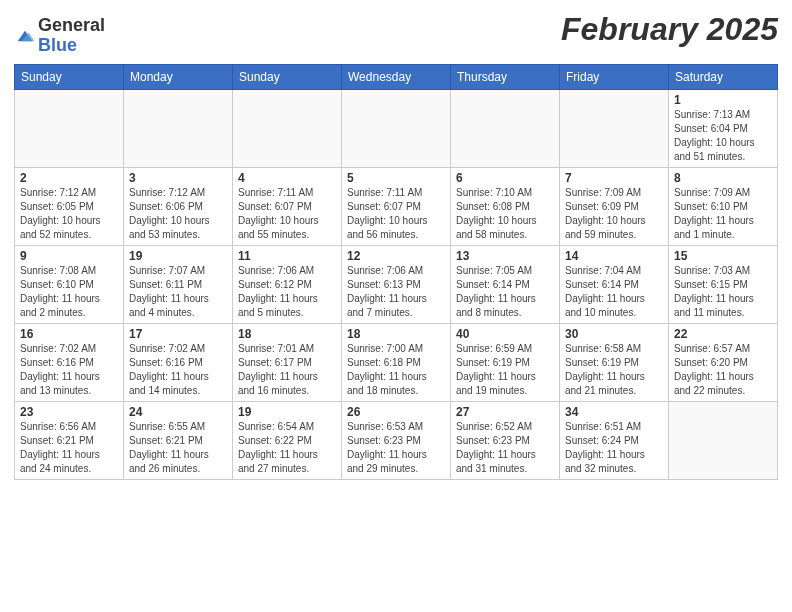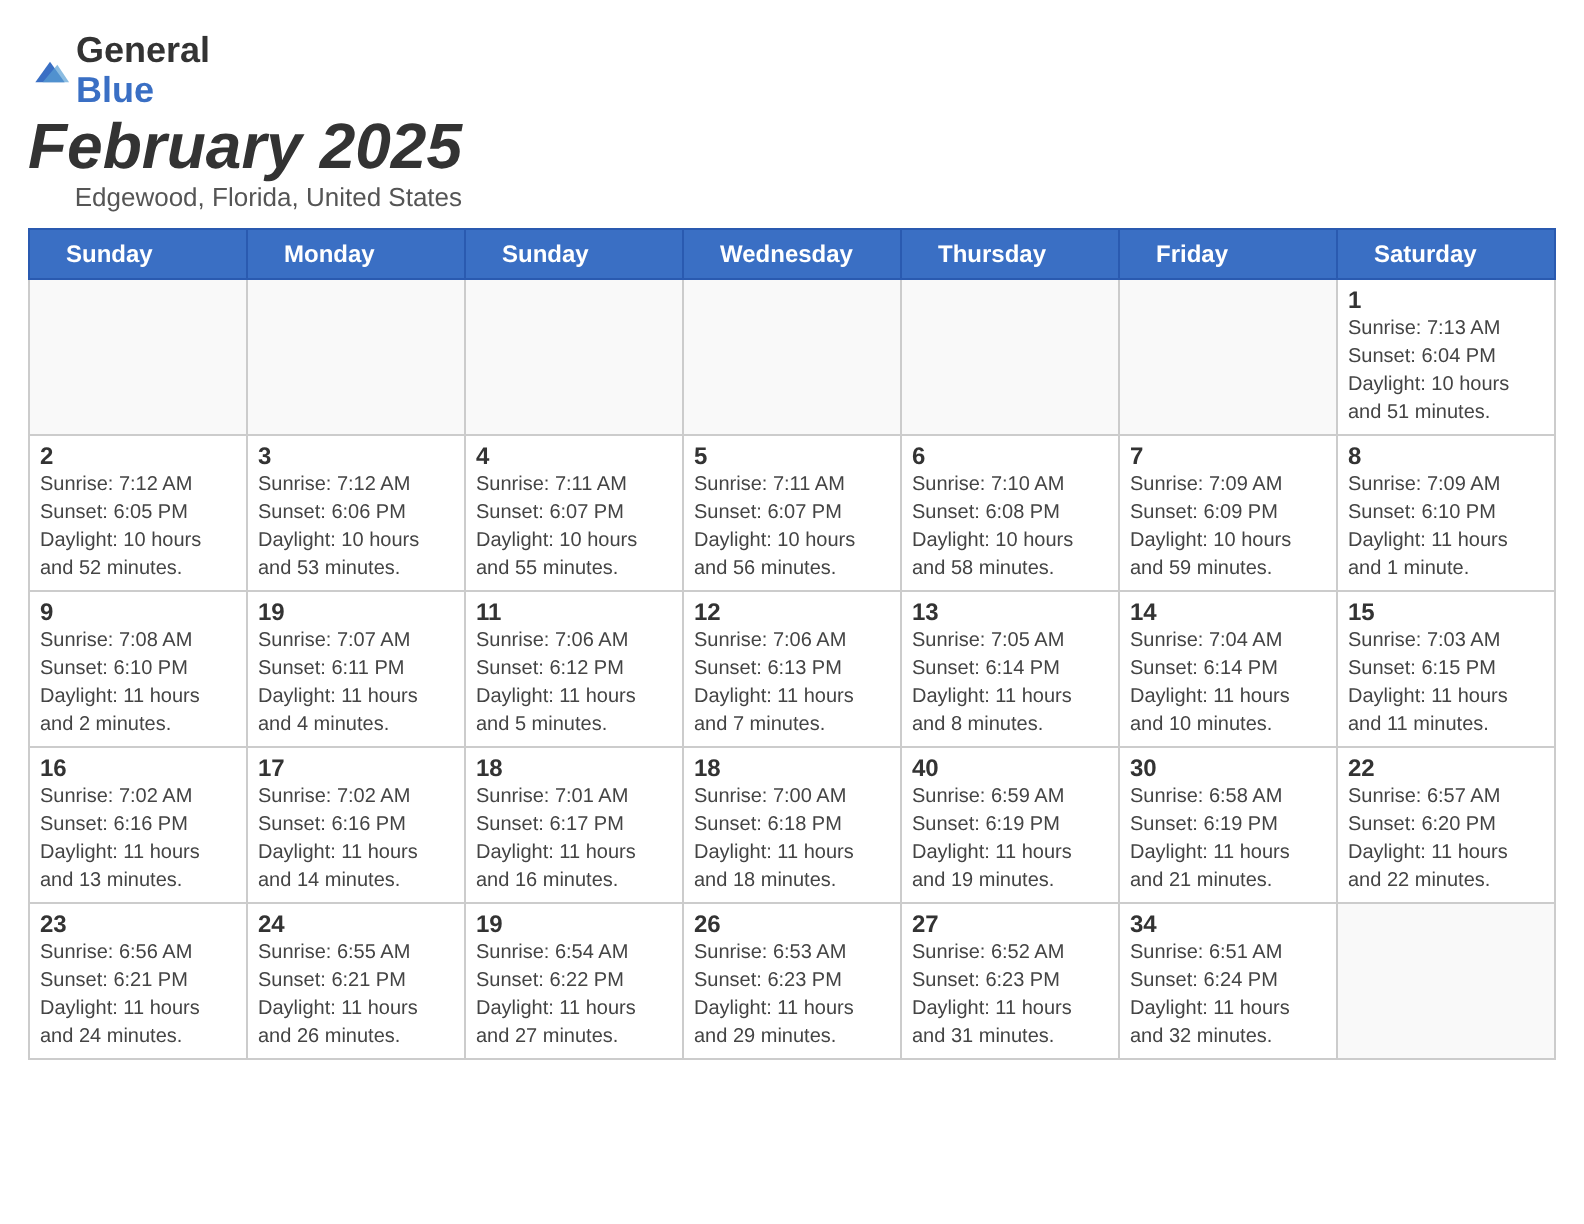--- a/index.html
+++ b/index.html
@@ -14,21 +14,20 @@
       width: 792px;
       height: 612px;
       background: #fff;
       padding: 12px 14px 10px 14px;
     }
     .header {
       display: flex;
       justify-content: space-between;
       align-items: flex-start;
       margin-bottom: 8px;
-      flex-direction: column;
     }
     .logo {
       display: flex;
       align-items: center;
       margin-top: 4px;
     }
     .logo-text {
       font-size: 18px;
       font-weight: bold;
       line-height: 1.1;
@@ -56,22 +55,22 @@
     }
     .calendar {
       width: 100%;
       border-collapse: collapse;
       border: 1px solid #ccc;
     }
     .calendar th {
       background-color: #3a6fc4;
       color: #fff;
       font-size: 12px;
-      font-weight: bold;
-      padding: 5px 18px;
+      font-weight: normal;
+      padding: 5px 6px;
       text-align: left;
       border: 1px solid #2a5ab0;
     }
     .calendar td {
       width: calc(100%/7);
       vertical-align: top;
       border: 1px solid #ccc;
       padding: 3px 5px;
       font-size: 9.5px;
       color: #333;
@@ -104,21 +103,20 @@
         <polygon points="5,22 15,8 25,22" fill="#3a6fc4"></polygon>
         <polygon points="10,22 20,10 28,22" fill="#5a9fd4" opacity="0.7"></polygon>
       </svg>
       <div class="logo-text">
         <span class="general">General</span><br>
         <span class="blue">Blue</span>
       </div>
     </div>
     <div class="title-block">
       <div class="month-title">February 2025</div>
-      <div class="location">Edgewood, Florida, United States</div>
     </div>
   </div>
 
   <table class="calendar">
     <thead>
       <tr>
       <th>Sunday</th>
           <th>Monday</th>
           <th>Sunday</th>
           <th>Wednesday</th>

